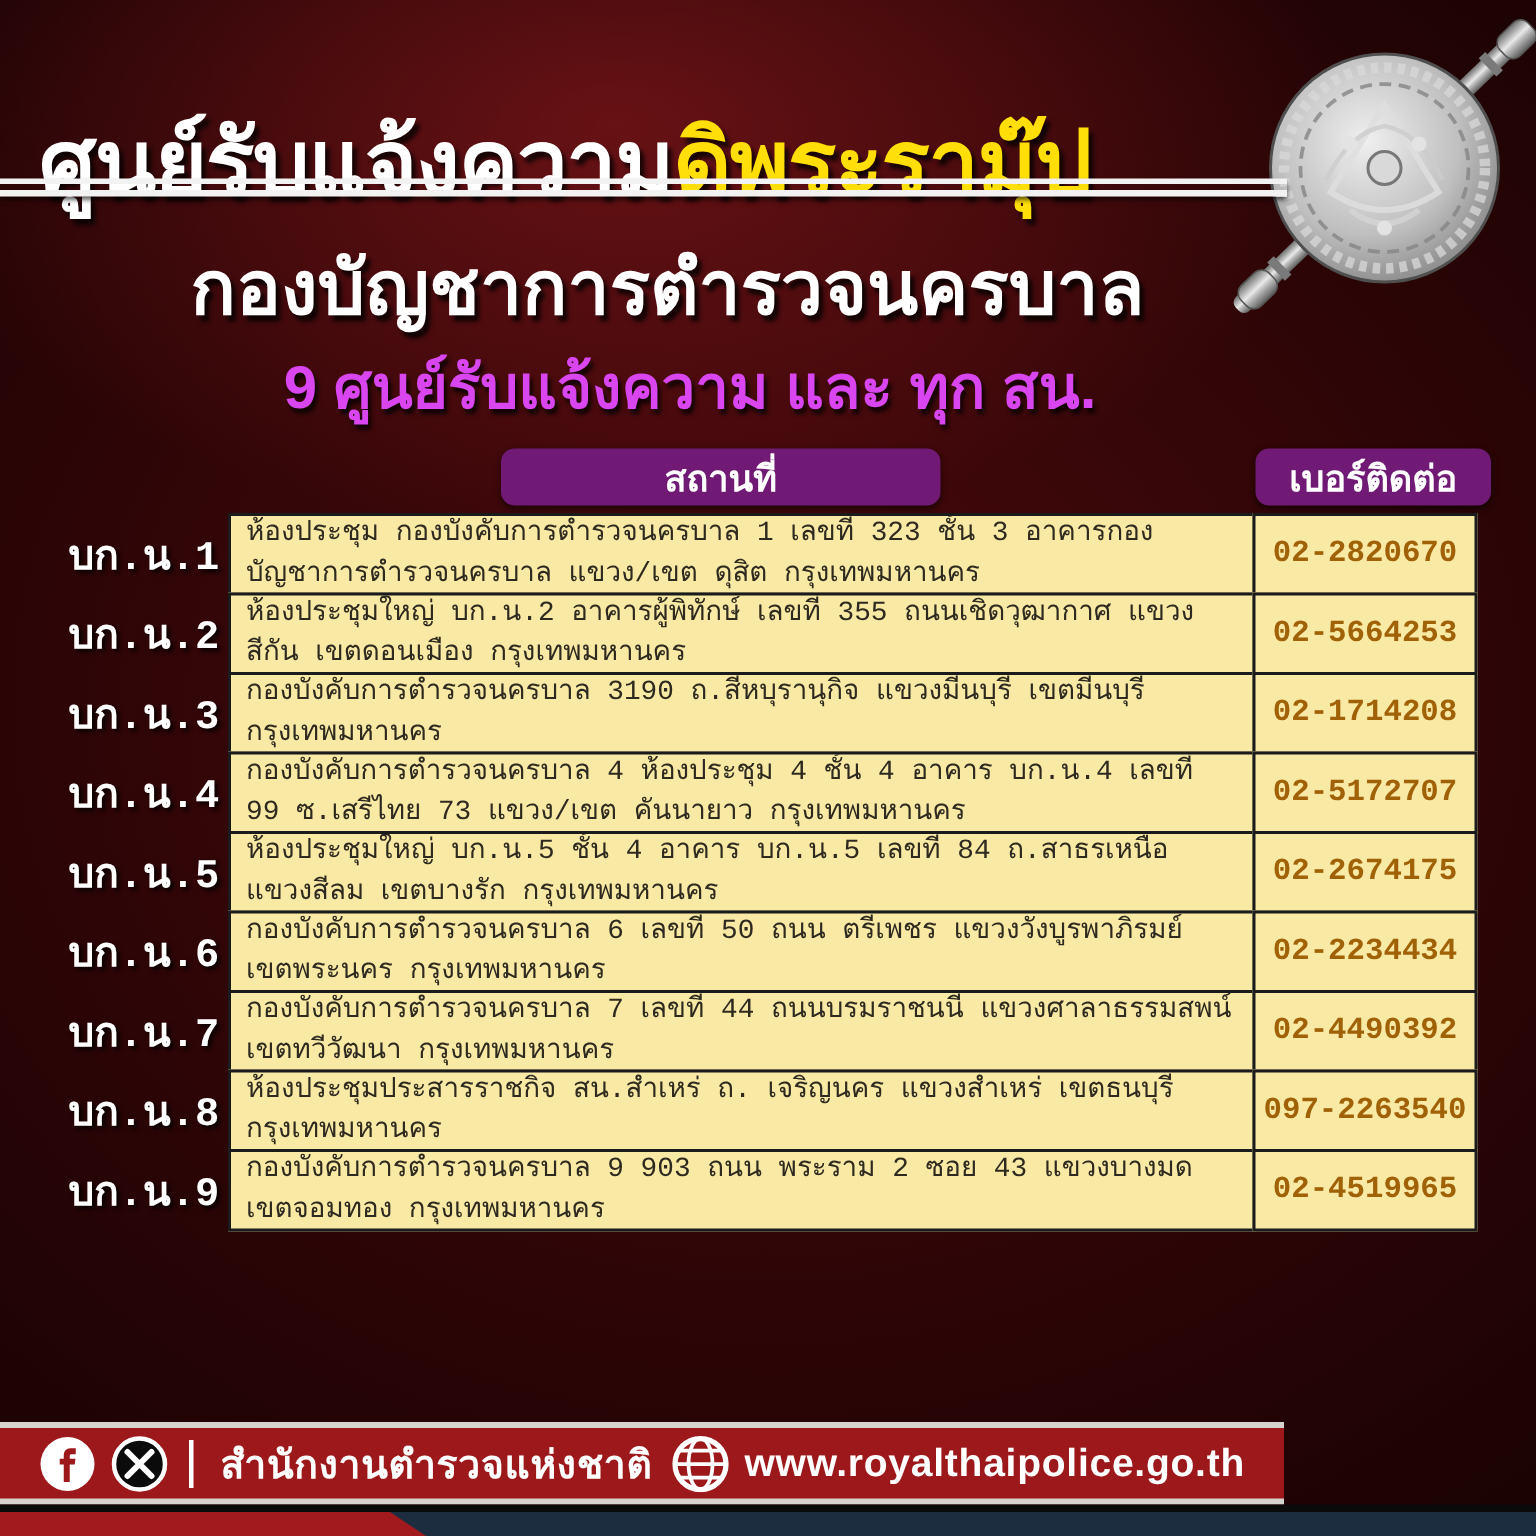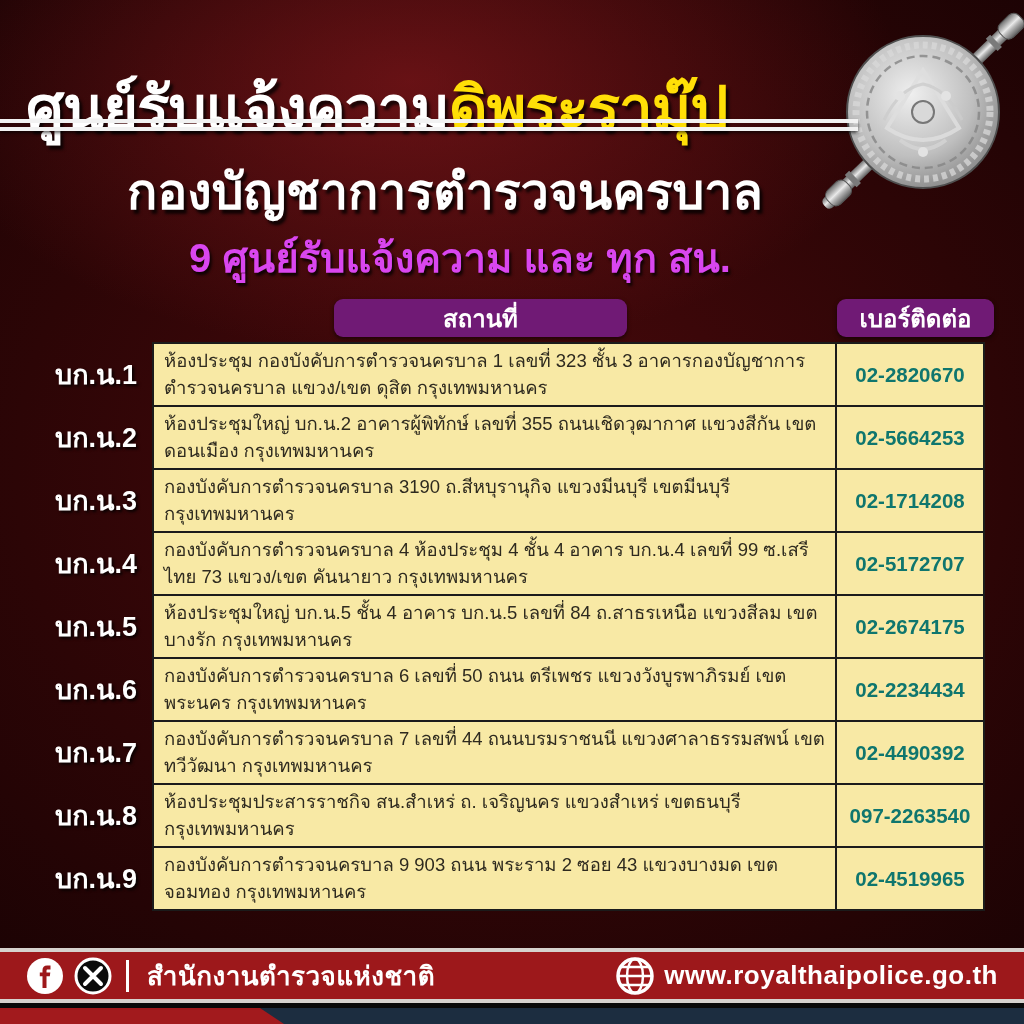--- a/index.html
+++ b/index.html
@@ -36,36 +36,36 @@
     text-shadow:2px 3px 3px rgba(0,0,0,.8);
   }
   .col-pill{
     position:absolute;top:299px;height:38px;background:#701a75;border-radius:9px;
     color:#fff;font-size:24px;font-weight:700;display:flex;align-items:center;justify-content:center;
     box-shadow:0 2px 4px rgba(0,0,0,.55);
   }
   .pill-location{left:334px;width:293px;}
   .pill-phone{left:837px;width:157px;}
   .tbl{position:absolute;left:40px;top:342px;width:946px;}
-  .row{display:grid;grid-template-columns:112px 685px 148px;height:65px;}
+  .row{display:grid;grid-template-columns:112px 685px 148px;height:55px;font-family:Liberation Mono, monospace;}
   .row + .row{margin-top:-2px;}
   .row-label{
     display:flex;align-items:center;justify-content:center;
     color:#fff;font-size:27px;font-weight:800;
     text-shadow:2px 2px 3px rgba(0,0,0,.85);
   }
   .cell{
     background:#f8e9a5;border:2px solid #1b1b1b;box-sizing:border-box;
     display:flex;flex-direction:column;justify-content:center;
     overflow:hidden;
   }
   .cell-loc{padding:4px 10px;color:#2e2a1f;font-size:18.5px;line-height:1.45;}
-  .cell-phone{margin-left:-2px;align-items:center;color:#0f766e;font-size:20.5px;font-weight:600;}
+  .cell-phone{margin-left:-2px;align-items:center;color:#a16207;font-size:20.5px;font-weight:600;}
   .footer-bar{
-    position:absolute;left:0;top:948px;width:1024px;height:55px;box-sizing:border-box;
+    position:absolute;left:0;top:948px;width:856px;height:55px;box-sizing:border-box;
     background:#9d181b;border-top:4px solid #d6d2ce;border-bottom:4px solid #d6d2ce;
     display:flex;align-items:center;justify-content:space-between;
     padding:17px 26px;color:#fff;
   }
   .f-left,.f-right{display:flex;align-items:center;gap:10px;}
   .f-divider{width:3px;height:32px;background:#fff;margin:0 8px 0 4px;}
   .f-text{font-size:26px;font-weight:600;letter-spacing:.5px;}
   .icon-circle{width:38px;height:38px;display:block;}
   .gap-line{position:absolute;left:0;top:1003px;width:1024px;height:5px;background:#0a0a0a;}
   .bottom-strip{position:absolute;left:0;top:1008px;width:1024px;height:16px;background:#1c2d40;}

